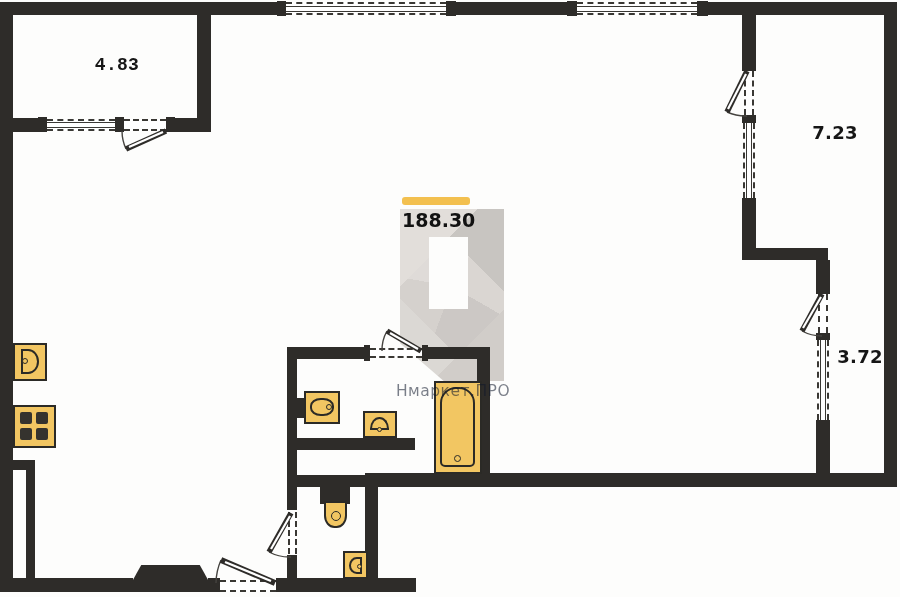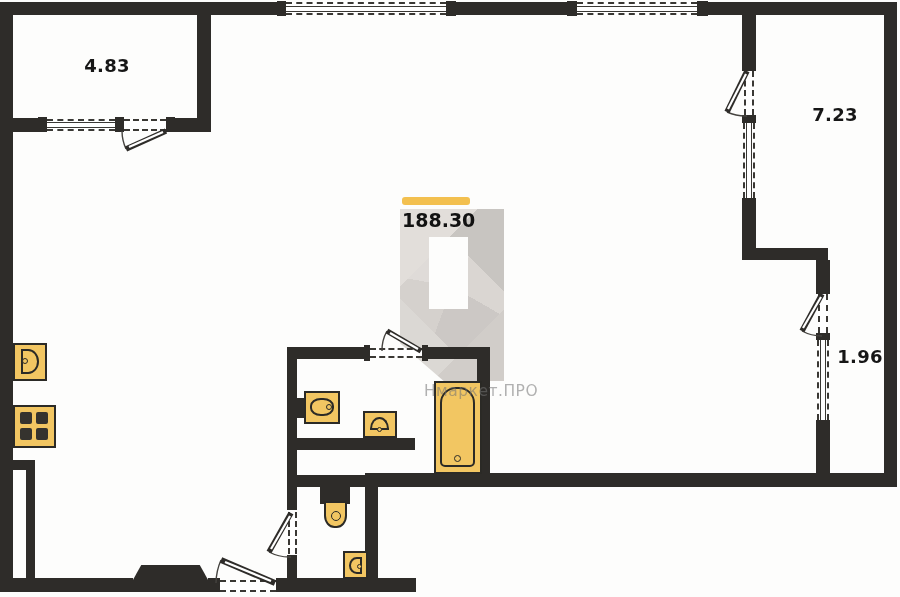--- a/index.html
+++ b/index.html
@@ -27,21 +27,21 @@
   #pro-badge span{font-size:34px;font-weight:500;letter-spacing:1px;transform:scaleX(.82);}
   #wm-logo{position:absolute;z-index:1;opacity:.95;
      background:
        linear-gradient(135deg, #e1ddd9 0 28%, transparent 28%),
        linear-gradient(225deg, #c6c2be 0 30%, transparent 30%),
        linear-gradient(315deg, #cfcbc7 0 26%, transparent 26%),
        linear-gradient(45deg, #dad6d2 0 30%, transparent 30%),
        conic-gradient(from 30deg at 50% 45%, #d8d4d0 0 90deg, #cac6c2 90deg 170deg, #d3cfcb 170deg 250deg, #dedad6 250deg 360deg);
      clip-path:polygon(0 0,100% 0,100% 100%,42% 100%,0 78%);}
   #wm-window{position:absolute;background:#fdfdfc;z-index:2;}
-  #wm-text{position:absolute;z-index:9;color:#737373;opacity:.55;font-size:15.5px;text-align:center;letter-spacing:.5px;margin-left:28px;}
+  #wm-text{position:absolute;z-index:9;color:#0f172a;opacity:.55;font-size:15.5px;text-align:center;letter-spacing:.5px;}
   svg.overlay{position:absolute;left:0;top:0;z-index:7;}
   .inner{position:absolute;box-sizing:border-box;border:2px solid #2b2a26;}
   .dot{position:absolute;border:1.6px solid #2b2a26;border-radius:50%;background:#f2c662;box-sizing:border-box;}
   .burner{position:absolute;width:12px;height:12px;background:#35332e;border-radius:2px;}
 </style>
 </head>
 <body>
 
 <div id="stage">
 
@@ -163,23 +163,23 @@
       <path d="M269,552 A44,44 0 0 0 291,557" stroke="#45433f" stroke-width="1.4"></path>
       <line x1="291" y1="513" x2="269" y2="552" stroke="#2e2c29" stroke-width="5.5"></line>
       <line x1="290" y1="516" x2="271" y2="549" stroke="#ffffff" stroke-width="2.2"></line>
 
       <path d="M221,560 A59,59 0 0 0 216,583" stroke="#45433f" stroke-width="1.4"></path>
       <line x1="275" y1="583" x2="221" y2="560" stroke="#2e2c29" stroke-width="6"></line>
       <line x1="271" y1="581" x2="225" y2="562" stroke="#ffffff" stroke-width="2.4"></line>
     </g>
   </svg>
 
-  <div class="room-label" style="left:67px;top:55px;width:80px;">4.83</div>
-  <div class="room-label" style="left:795px;top:104px;width:80px;">7.23</div>
-  <div class="room-label" style="left:820px;top:346px;width:80px;">1.96</div>
+  <div class="room-label" style="left:77px;top:55px;width:80px;font-family:Liberation Mono, monospace;">4.83</div>
+  <div class="room-label" style="left:795px;top:122px;width:80px;">7.23</div>
+  <div class="room-label" style="left:820px;top:346px;width:80px;">3.72</div>
 
   <div id="accent-bar" style="left:402px;top:197px;width:68px;height:8px;background:#f3c04f;"></div>
   <div id="total-label" style="left:402px;top:209px;">188.30</div>
 
 
   <div id="wm-text" style="left:388px;top:382px;width:130px;">Нмаркет.ПРО</div>
 
 </div>
 
 </body></html>

